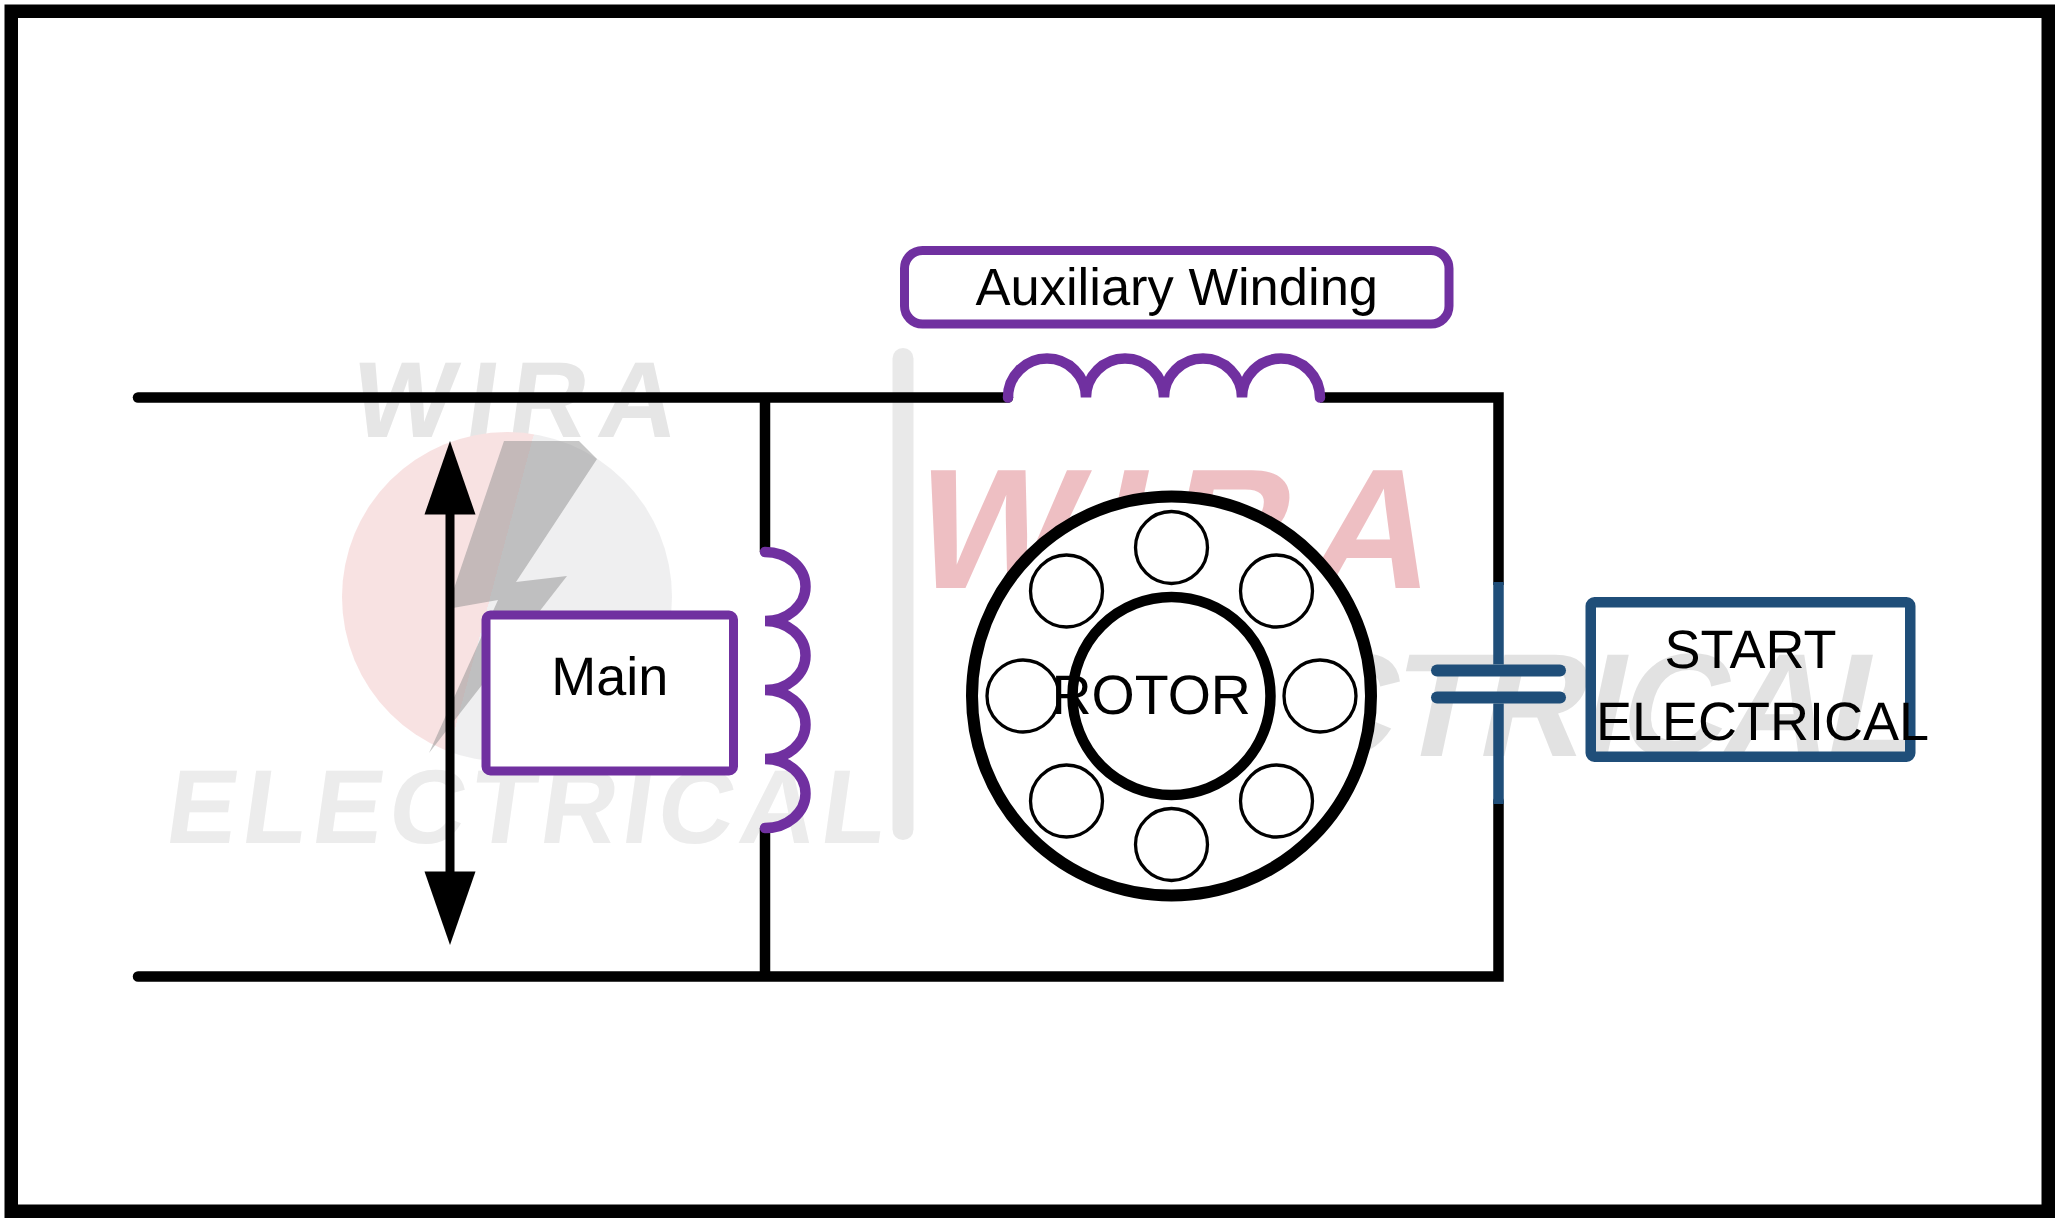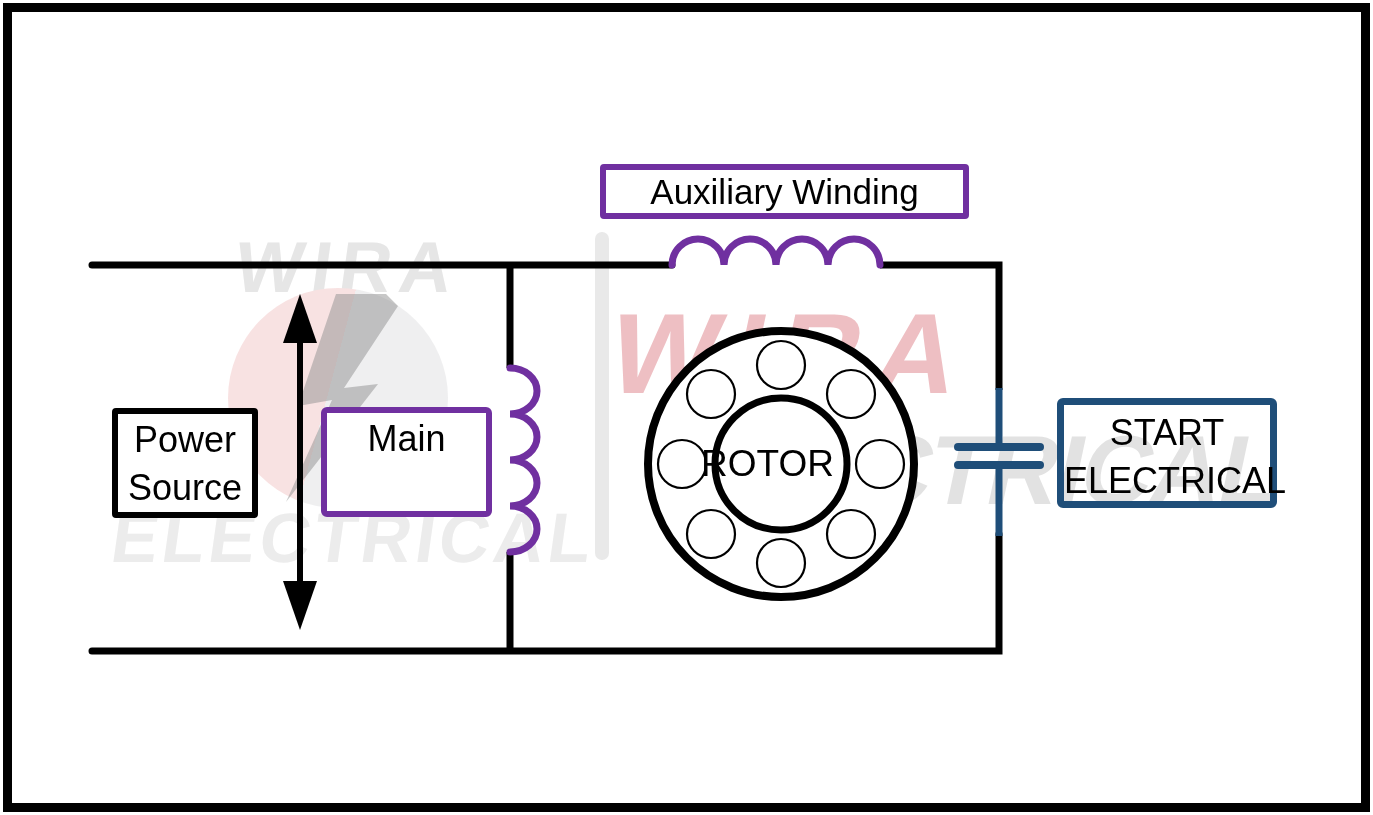--- a/index.html
+++ b/index.html
@@ -20,22 +20,22 @@
            background:linear-gradient(105deg,#f8e2e2 46%,#efeff0 46%);}
   .wm-logo svg{position:absolute;inset:0;}
 
   
   .circuit{position:absolute;left:0;top:0;z-index:2;}
 
   
   .box{position:absolute;z-index:3;box-sizing:border-box;background:#fff;
        text-align:center;font-size:36px;line-height:48px;}
   .box-power{left:112px;top:408px;width:146px;height:110px;border:6px solid #000;border-radius:4px;padding-top:2px;}
-  .box-main{left:321px;top:407px;width:171px;height:110px;border:6px solid #7030A0;border-radius:6px;padding-top:2px;}
-  .box-aux{left:600px;top:164px;width:369px;height:55px;border:6px solid #7030A0;border-radius:4px;
+  .box-main{left:321px;top:407px;width:171px;height:110px;border:6px solid #7030A0;border-radius:6px;padding-top:14px;}
+  .box-aux{left:600px;top:164px;width:369px;height:55px;border:6px solid #7030A0;border-radius:15px;
            font-size:35px;line-height:44px;}
   .box-start{left:1057px;top:398px;width:220px;height:110px;border:7px solid #1F4E79;border-radius:6px;
              background:transparent;padding-top:4px;}
   .rotor-label{position:absolute;z-index:3;left:701px;top:443px;width:160px;text-align:left;font-size:37px;}
 </style>
 </head>
 <body>
 
 <div class="page">
   <div class="frame"></div>
@@ -79,24 +79,20 @@
       <circle cx="851" cy="394" r="24"></circle>
       <circle cx="880" cy="464" r="24"></circle>
       <circle cx="851" cy="534" r="24"></circle>
       <circle cx="781" cy="563" r="24"></circle>
       <circle cx="711" cy="534" r="24"></circle>
       <circle cx="682" cy="464" r="24"></circle>
       <circle cx="711" cy="394" r="24"></circle>
     </g>
   </svg>
 
-  <div class="box box-power">
-    <div>Power</div>
-    <div>Source</div>
-  </div>
 
   <div class="box box-main">
     <div>Main</div>
   </div>
 
   <div class="box box-aux">
     <span>Auxiliary Winding</span>
   </div>
 
   <div class="box box-start">

